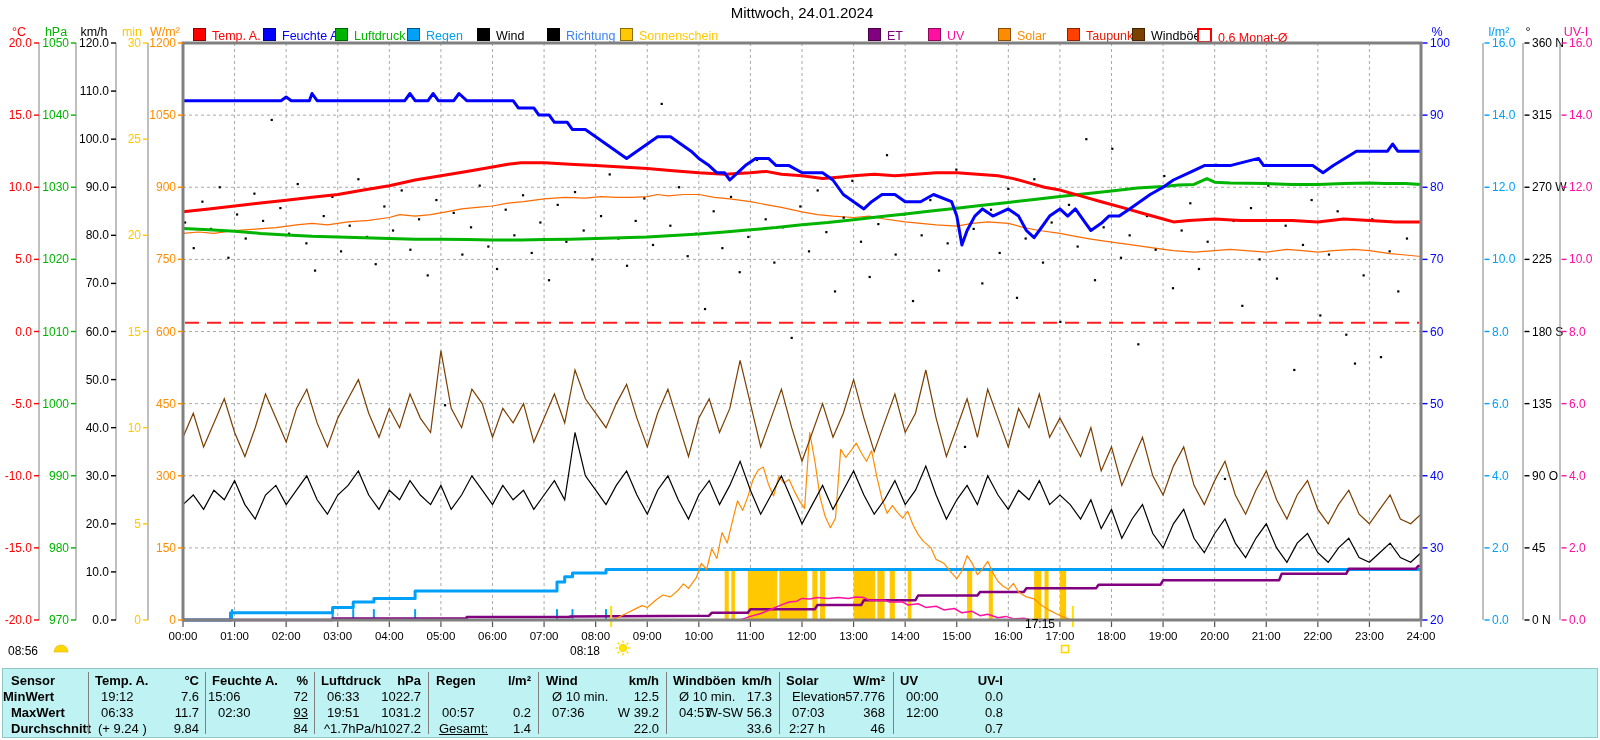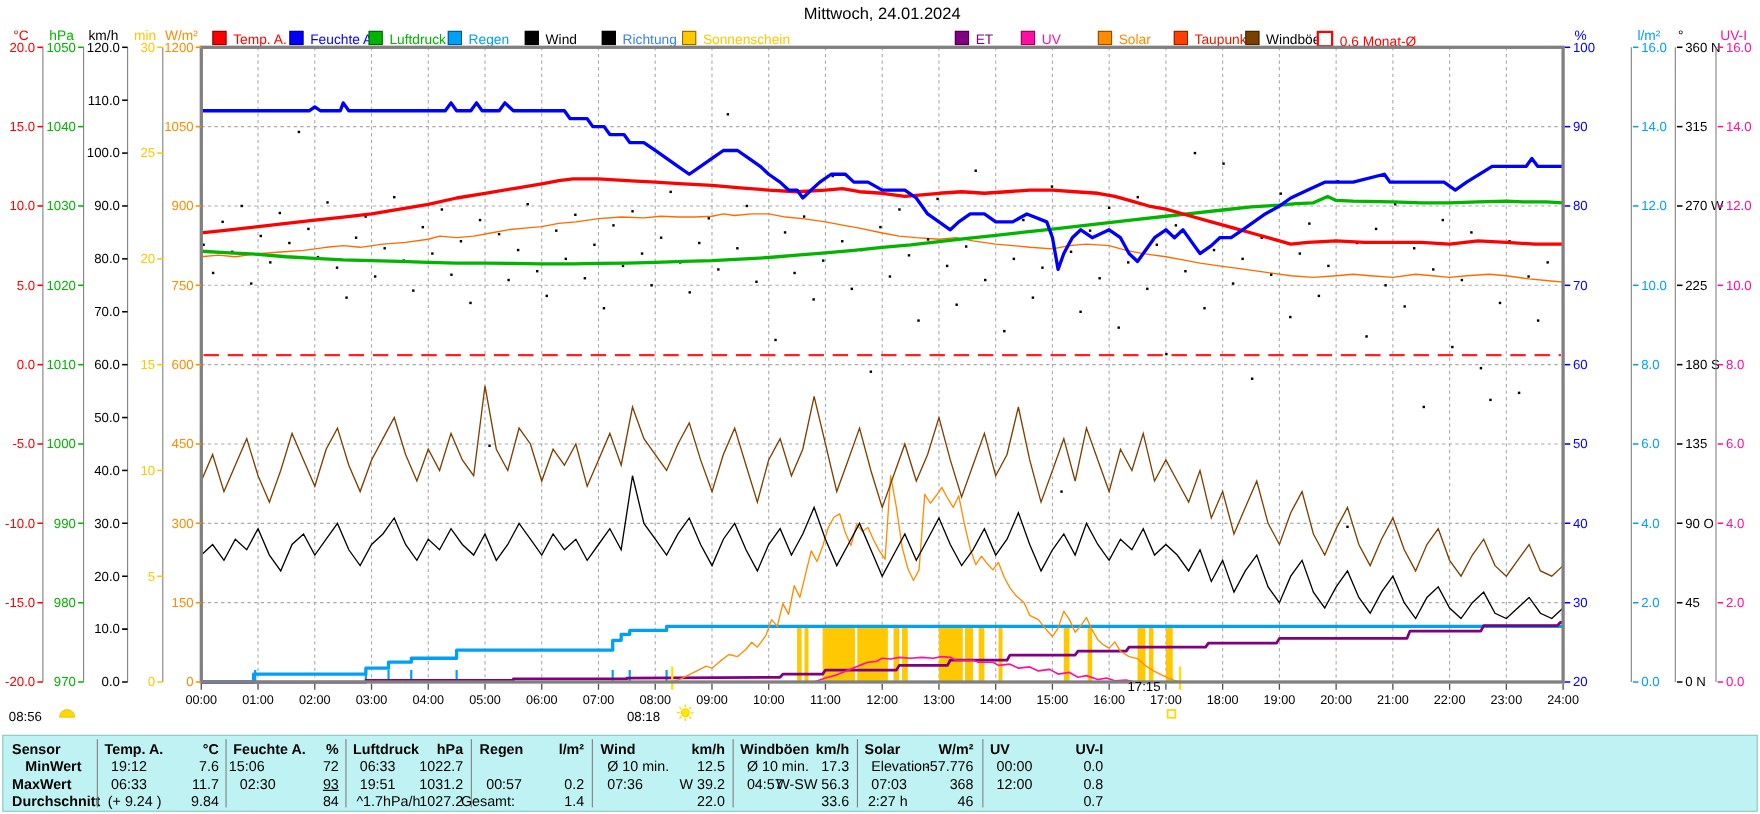--- a/index.html
+++ b/index.html
@@ -549,21 +549,21 @@
   <circle cx="8" cy="8" r="3.6" fill="#ffe800" stroke="#ffd000"></circle>
 </svg>
 
 <div class="fnote" style="left:1003px;top:617px;width:52px;text-align:right;">17:15</div>
 <svg class="icon" style="left:1060px;top:644px;" width="10" height="10">
   <rect x="1.5" y="1.5" width="7" height="7" fill="none" stroke="#ffd800" stroke-width="1.6"></rect>
 </svg>
 
 <div id="stats">
     <div class="cell b" style="top: 4px; left: 8px;">Sensor</div>
-    <div class="cell b" style="top: 20px; left: 20px;">MinWert</div>
+    <div class="cell b" style="top: 20px; left: 0;">MinWert</div>
     <div class="cell b" style="top: 36px; left: 8px;">MaxWert</div>
     <div class="cell b" style="top: 52px; left: 8px;">Durchschnitt</div>
     <div class="vdiv" style="left: 85px;"></div>
     <div class="vdiv" style="left: 202px;"></div>
     <div class="vdiv" style="left: 311px;"></div>
     <div class="vdiv" style="left: 425px;"></div>
     <div class="vdiv" style="left: 535px;"></div>
     <div class="vdiv" style="left: 663px;"></div>
     <div class="vdiv" style="left: 776px;"></div>
     <div class="vdiv" style="left: 890px;"></div>
@@ -587,21 +587,21 @@
     <div class="cell" style="top: 20px; left: 324px;">06:33</div>
     <div class="cell" style="top: 20px; left: 323px; width: 95px; text-align: right;">1022.7</div>
     <div class="cell" style="top: 36px; left: 324px;">19:51</div>
     <div class="cell" style="top: 36px; left: 323px; width: 95px; text-align: right;">1031.2</div>
     <div class="cell" style="top: 52px; left: 321px;">^1.7hPa/h</div>
     <div class="cell" style="top: 52px; left: 323px; width: 95px; text-align: right;">1027.2</div>
     <div class="cell b" style="top: 4px; left: 433px;">Regen</div>
     <div class="cell b" style="top: 4px; left: 433px; width: 95px; text-align: right;">l/m²</div>
     <div class="cell" style="top: 36px; left: 439px;">00:57</div>
     <div class="cell" style="top: 36px; left: 433px; width: 95px; text-align: right;">0.2</div>
-    <div class="cell" style="top: 52px; left: 416px;">Gesamt:</div>
+    <div class="cell" style="top: 52px; left: 436px; text-decoration: underline;">Gesamt:</div>
     <div class="cell" style="top: 52px; left: 433px; width: 95px; text-align: right;">1.4</div>
     <div class="cell b" style="top: 4px; left: 543px;">Wind</div>
     <div class="cell b" style="top: 4px; left: 561px; width: 95px; text-align: right;">km/h</div>
     <div class="cell" style="top: 20px; left: 549px;">Ø 10 min.</div>
     <div class="cell" style="top: 20px; left: 561px; width: 95px; text-align: right;">12.5</div>
     <div class="cell" style="top: 36px; left: 549px;">07:36</div>
     <div class="cell" style="top: 36px; left: 561px; width: 95px; text-align: right;">W 39.2</div>
     <div class="cell" style="top: 52px; left: 561px; width: 95px; text-align: right;">22.0</div>
     <div class="cell b" style="top: 4px; left: 670px;">Windböen</div>
     <div class="cell b" style="top: 4px; left: 674px; width: 95px; text-align: right;">km/h</div>

